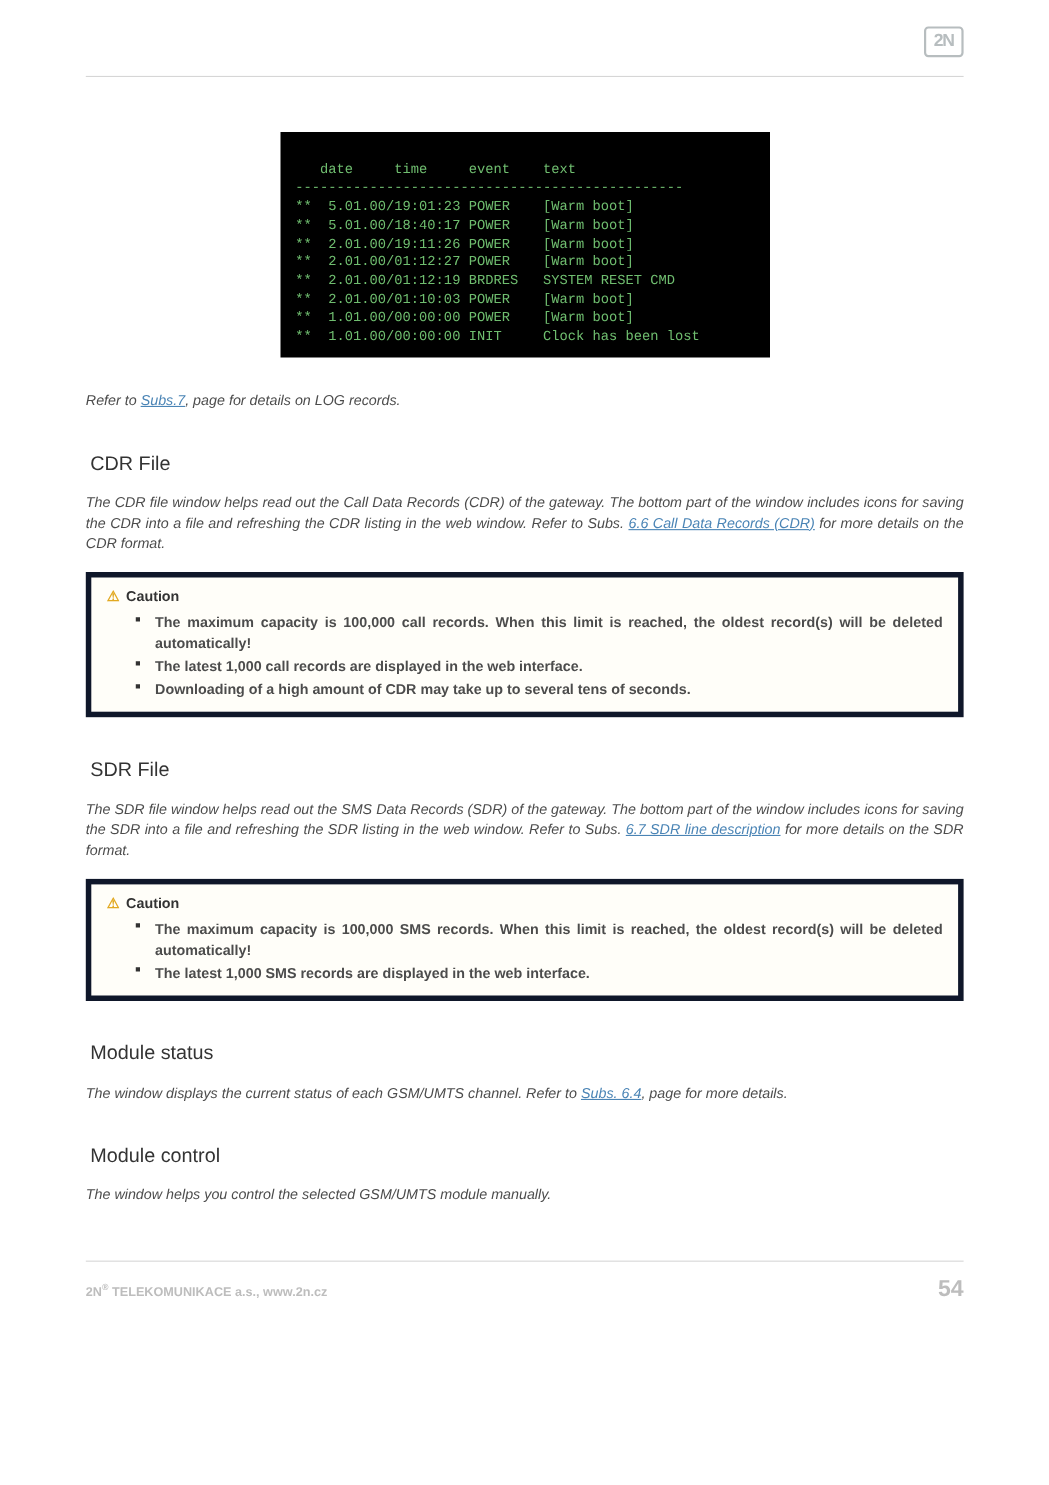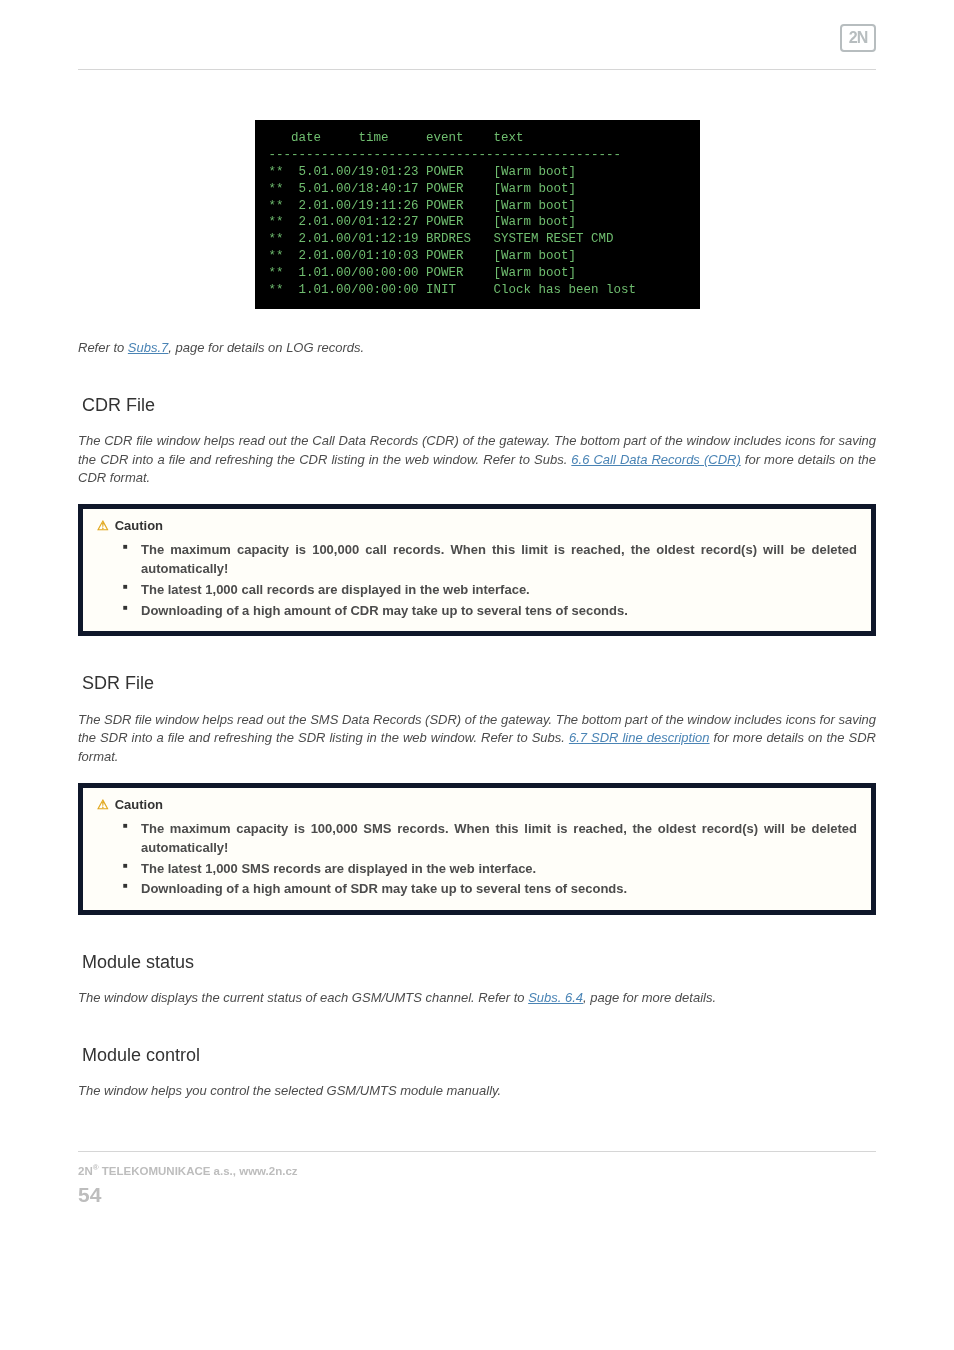--- a/index.html
+++ b/index.html
@@ -40,21 +40,21 @@
     color: #b7bdbf;
     letter-spacing: -1px;
   }
   .terminal {
     width: 445px;
     margin: 0 auto 30px auto;
     background: #000000;
     color: #6fbd6f;
     font-family: "Courier New", monospace;
     font-size: 12.5px;
-    padding: 10px 14px 10px 14px;
+    padding: 26px 14px 10px 14px;
     white-space: pre;
     line-height: 1.35;
   }
   .body-text {
     color: #4c4c4c;
     text-align: justify;
     margin-bottom: 16px;
     font-style: italic;
   }
   .link {
@@ -104,21 +104,20 @@
     font-size: 8px;
     color: #333333;
   }
   .footer {
     border-top: 1px solid #d6d6d6;
     margin-top: 50px;
     padding-top: 10px;
     display: flex;
     justify-content: space-between;
     align-items: baseline;
-    flex-direction: column;
   }
   .footer-left {
     color: #bdbdbd;
     font-size: 11.5px;
     font-weight: bold;
   }
   .footer-left sup { font-size: 8px; }
   .footer-right {
     color: #bdbdbd;
     font-size: 21px;
@@ -169,21 +168,20 @@
   <p class="body-text">
     <span>The SDR file window helps read out the SMS Data Records (SDR) of the gateway. The bottom part of the window includes icons for saving the SDR into a file and refreshing the SDR listing in the web window. Refer to Subs. </span><a class="link">6.7 SDR line description</a><span> for more details on the SDR format.</span>
   </p>
   <div class="callout">
     <div class="callout-title">
       <span class="warn-icon">⚠</span><span>Caution</span>
     </div>
     <ul>
       <li>The maximum capacity is 100,000 SMS records. When this limit is reached, the oldest record(s) will be deleted automatically!</li>
       <li>The latest 1,000 SMS records are displayed in the web interface.</li>
-      <li>Downloading of a high amount of SDR may take up to several tens of seconds.</li>
     </ul>
   </div>
 
   <h2 class="section">Module status</h2>
   <p class="body-text">
     <span>The window displays the current status of each GSM/UMTS channel. Refer to </span><a class="link">Subs. 6.4</a><span>, page for more details.</span>
   </p>
 
   <h2 class="section">Module control</h2>
   <p class="body-text">The window helps you control the selected GSM/UMTS module manually.</p>

